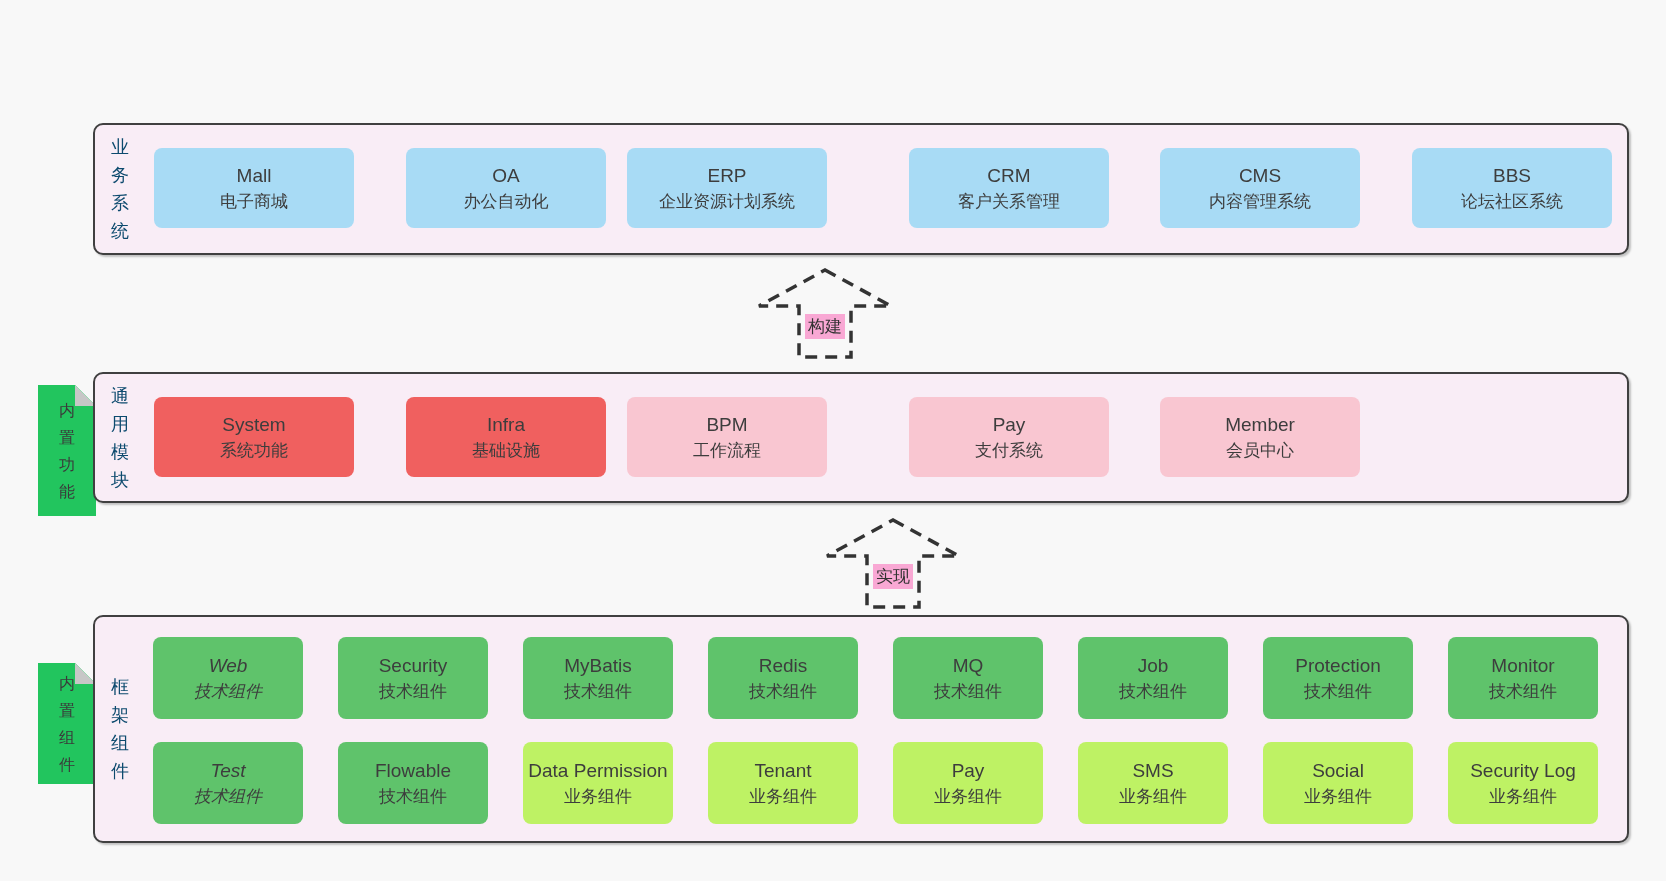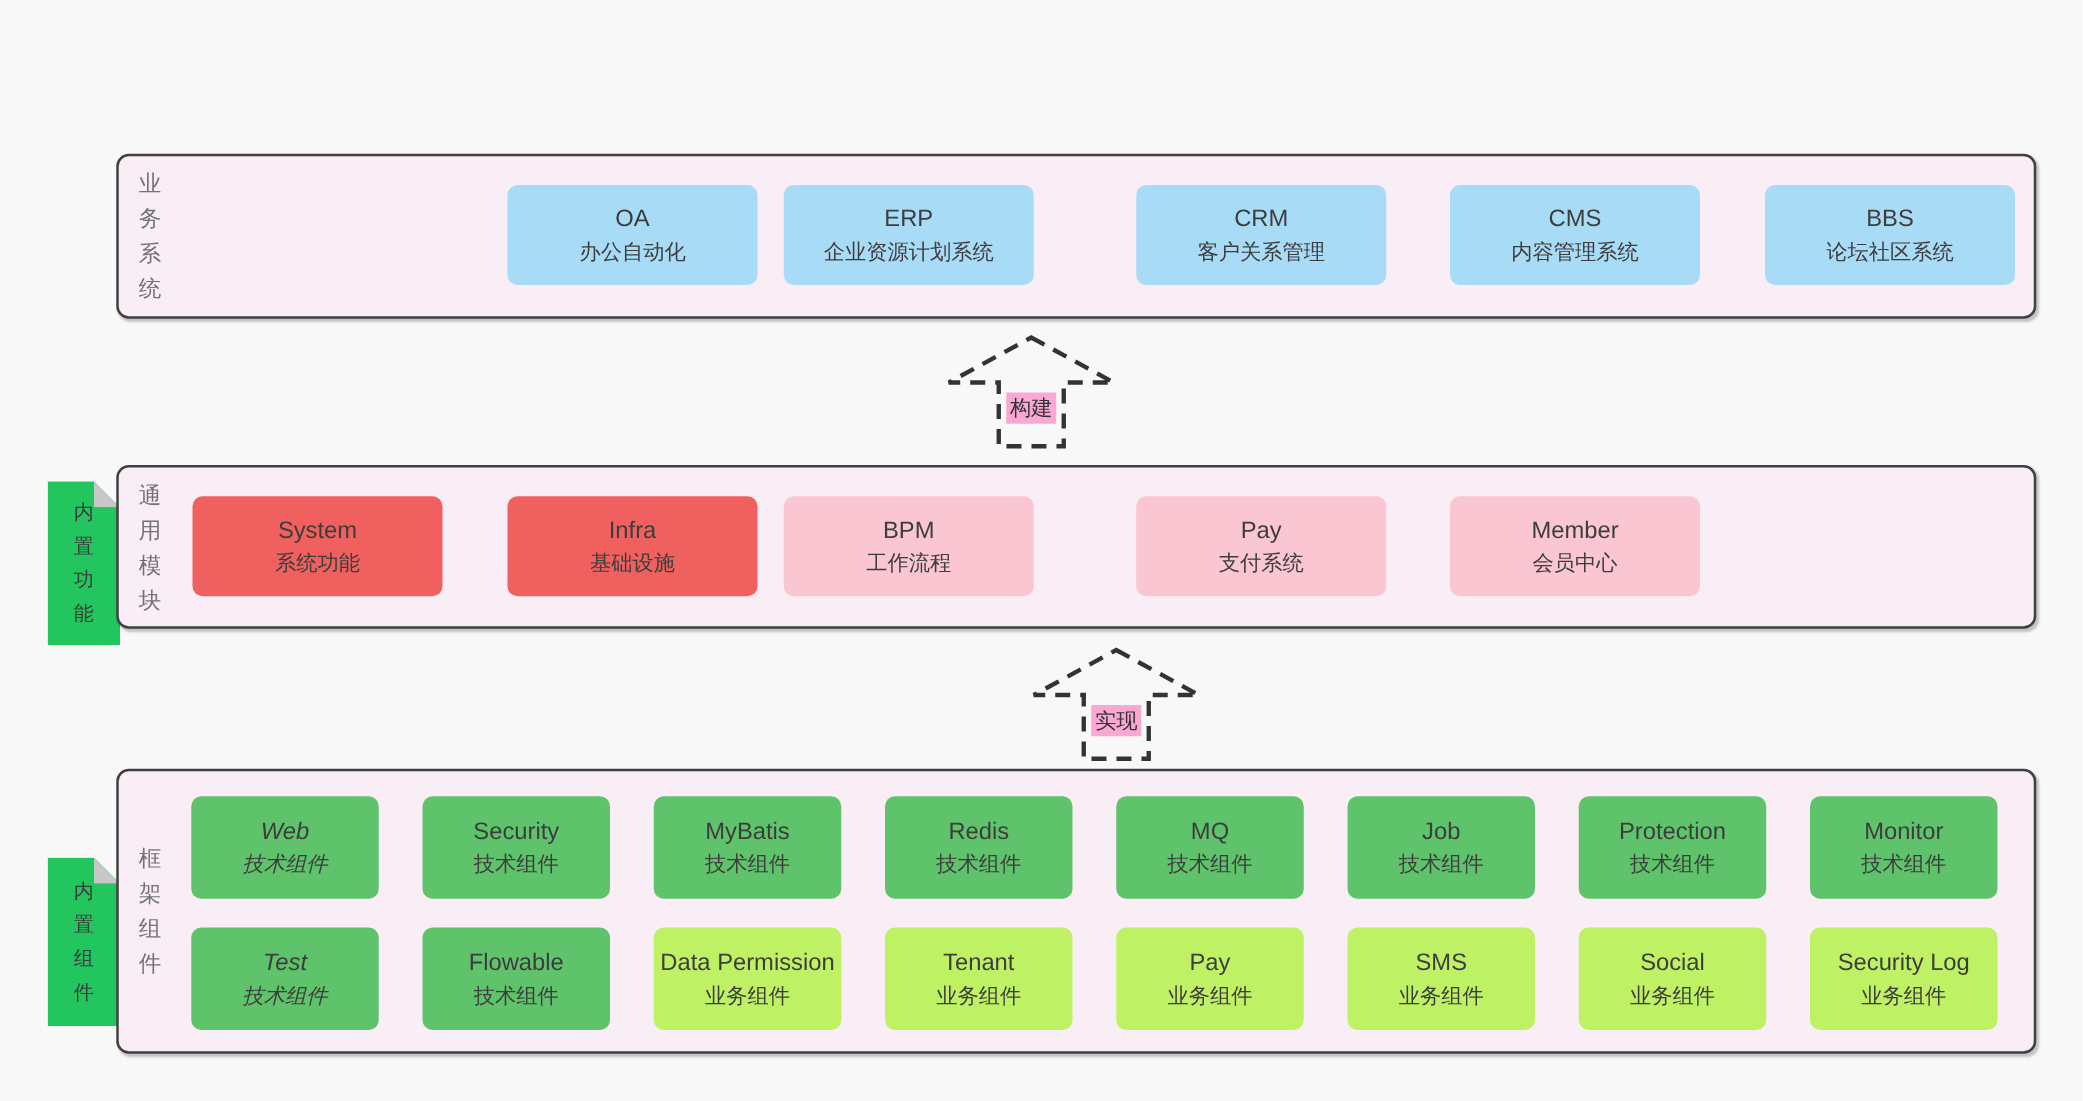--- a/index.html
+++ b/index.html
@@ -6,21 +6,21 @@
   .canvas{position:relative;width:1666px;height:881px;background:#f8f8f8;overflow:hidden;
     font-family:"Liberation Sans",sans-serif;color:#3d3d3d;}
   .section{position:absolute;left:93px;width:1532px;background:#f9edf6;border:2px solid #404040;
     border-radius:10px;box-shadow:2px 2px 2px rgba(0,0,0,0.22);z-index:2;}
   #sec-business{top:123px;height:128px;}
   #sec-modules{top:372px;height:127px;}
   #sec-components{top:615px;height:224px;}
   .vlabel{position:absolute;left:12px;top:0;height:100%;width:26px;display:flex;
     align-items:center;justify-content:center;}
   .vlabel span{display:block;width:19px;font-size:18px;line-height:28px;text-align:center;
-    word-break:break-all;color:#737373;}
+    word-break:break-all;color:#0c4a6e;}
   .box{position:absolute;border-radius:8px;display:flex;flex-direction:column;align-items:center;
     justify-content:center;text-align:center;}
   .box .en{font-size:19px;line-height:26px;}
   .box .zh{font-size:17px;line-height:25px;}
   .w6{width:200px;height:80px;}
   .w8{width:150px;height:82px;}
   .blue{background:#a8dbf5;}
   .red{background:#f0605f;}
   .pink{background:#f9c6d1;}
   .green{background:#5fc36b;}
@@ -34,38 +34,42 @@
   .row1{top:20px;} .row2{top:125px;}
   
   .sticky{position:absolute;left:38px;width:58px;background:#22c55e;z-index:1;
     clip-path:polygon(0 0,calc(100% - 21px) 0,100% 21px,100% 100%,0 100%);
     display:flex;align-items:center;justify-content:center;margin-top:13px;}
   .sticky .fold{position:absolute;top:0;right:0;width:21px;height:21px;background:#c7c7c7;
     clip-path:polygon(0 0,100% 100%,0 100%);}
   .sticky span.txt{display:block;width:17px;font-size:16px;line-height:27px;text-align:center;
     word-break:break-all;color:#3a3a3a;}
   #sticky-modules{top:372px;height:131px;}
-  #sticky-components{top:673px;height:135px;justify-content:center;}
+  #sticky-components{top:650px;height:121px;justify-content:center;}
   
   .arrow{position:absolute;width:150px;height:95px;z-index:1;}
   .arrow svg{position:absolute;left:0;top:0;}
   .arrow .lbl{position:absolute;left:50%;top:48px;transform:translateX(-50%);
     background:#f9a8d4;padding:1px 3px;font-size:17px;color:#333;white-space:nowrap;}
   #arrow-build{left:750px;top:266px;}
   #arrow-impl{left:818px;top:516px;}
 </style>
 </head>
 <body>
 
 <div class="canvas">
 
   <div class="section" id="sec-business">
     <div class="vlabel">
       <span>业务系统</span>
     </div>
+    <div class="box blue w6 c6-0 rowtop6">
+      <span class="en">Mall</span>
+      <span class="zh">电子商城</span>
+    </div>
     <div class="box blue w6 c6-1 rowtop6">
       <span class="en">OA</span>
       <span class="zh">办公自动化</span>
     </div>
     <div class="box blue w6 c6-2 rowtop6">
       <span class="en">ERP</span>
       <span class="zh">企业资源计划系统</span>
     </div>
     <div class="box blue w6 c6-3 rowtop6">
       <span class="en">CRM</span>

